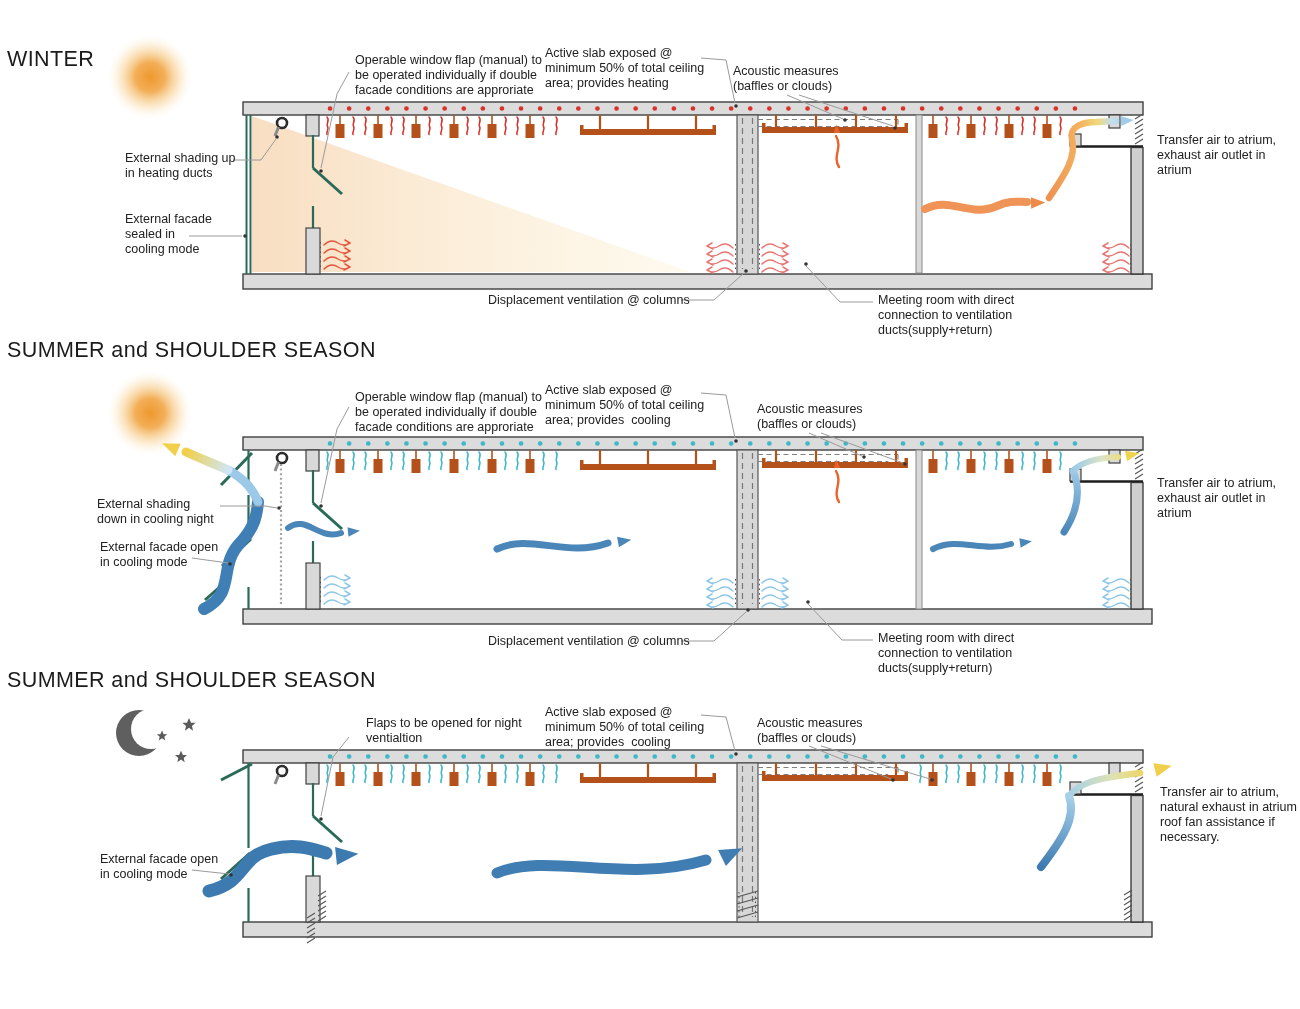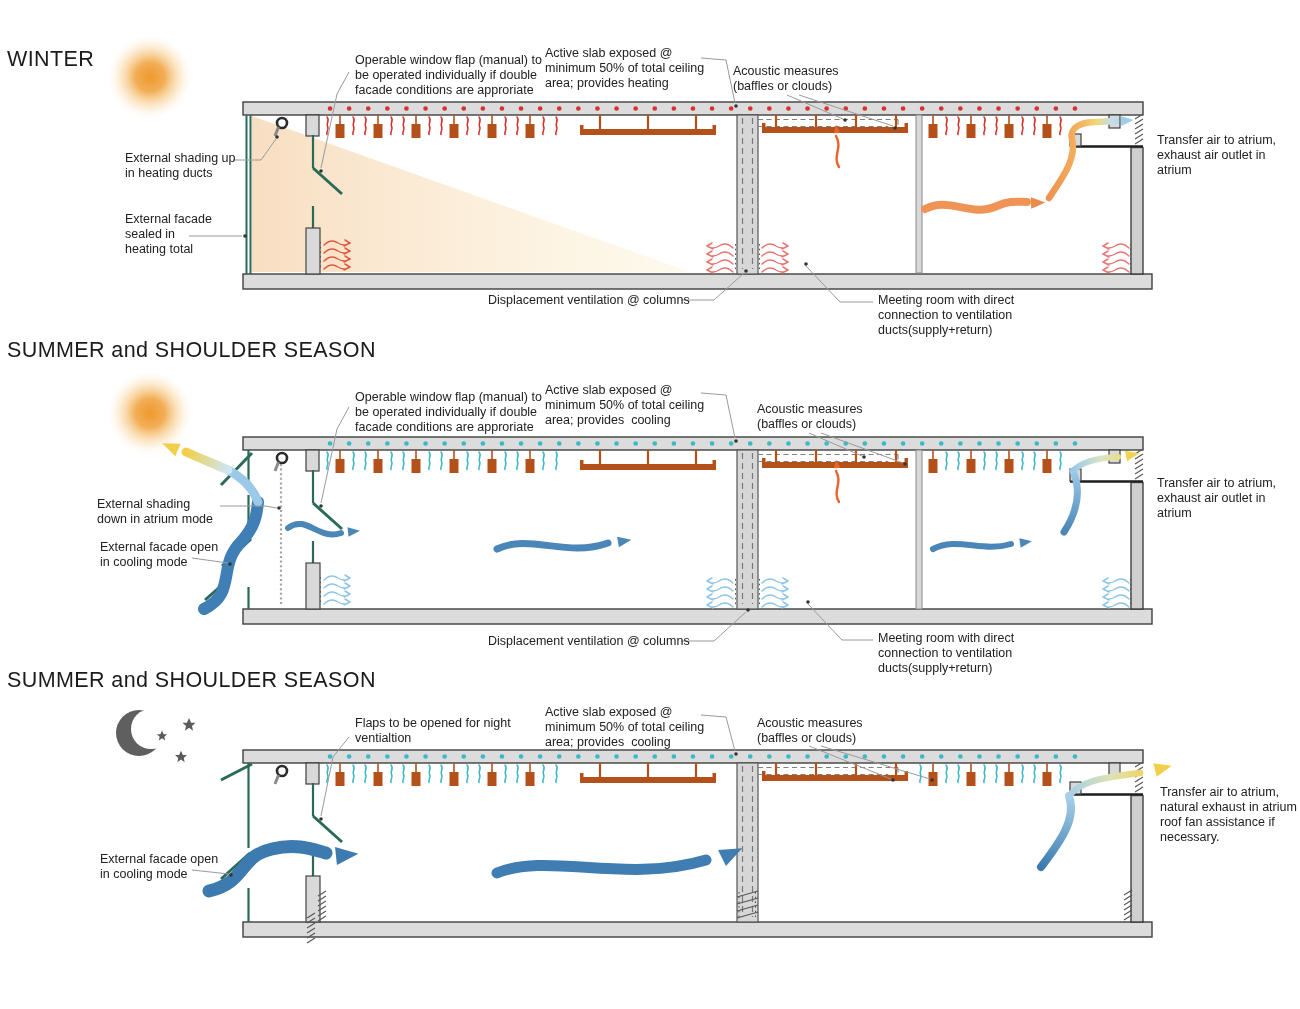--- a/index.html
+++ b/index.html
@@ -310,50 +310,50 @@
 facade conditions are approriate</div>
 <div class="lbl" style="left:545px;top:46px">Active slab exposed @
 minimum 50% of total ceiling
 area; provides heating</div>
 <div class="lbl" style="left:733px;top:64px">Acoustic measures
 (baffles or clouds)</div>
 <div class="lbl" style="left:125px;top:151px">External shading up
 in heating ducts</div>
 <div class="lbl" style="left:125px;top:212px">External facade
 sealed in
-heating total</div>
+cooling mode</div>
 <div class="lbl" style="left:1157px;top:133px">Transfer air to atrium,
 exhaust air outlet in
 atrium</div>
 <div class="lbl" style="left:488px;top:293px">Displacement ventilation @ columns</div>
 <div class="lbl" style="left:878px;top:293px">Meeting room with direct
 connection to ventilation
 ducts(supply+return)</div>
 
 <div class="lbl" style="left:355px;top:390px">Operable window flap (manual) to
 be operated individually if double
 facade conditions are approriate</div>
 <div class="lbl" style="left:545px;top:383px">Active slab exposed @
 minimum 50% of total ceiling
 area; provides  cooling</div>
 <div class="lbl" style="left:757px;top:402px">Acoustic measures
 (baffles or clouds)</div>
 <div class="lbl" style="left:97px;top:497px">External shading
-down in atrium mode</div>
+down in cooling night</div>
 <div class="lbl" style="left:100px;top:540px">External facade open
 in cooling mode</div>
 <div class="lbl" style="left:1157px;top:476px">Transfer air to atrium,
 exhaust air outlet in
 atrium</div>
 <div class="lbl" style="left:488px;top:634px">Displacement ventilation @ columns</div>
 <div class="lbl" style="left:878px;top:631px">Meeting room with direct
 connection to ventilation
 ducts(supply+return)</div>
 
-<div class="lbl" style="left:355px;top:716px">Flaps to be opened for night
+<div class="lbl" style="left:366px;top:716px">Flaps to be opened for night
 ventialtion</div>
 <div class="lbl" style="left:545px;top:705px">Active slab exposed @
 minimum 50% of total ceiling
 area; provides  cooling</div>
 <div class="lbl" style="left:757px;top:716px">Acoustic measures
 (baffles or clouds)</div>
 <div class="lbl" style="left:100px;top:852px">External facade open
 in cooling mode</div>
 <div class="lbl" style="left:1160px;top:785px">Transfer air to atrium,
 natural exhaust in atrium

